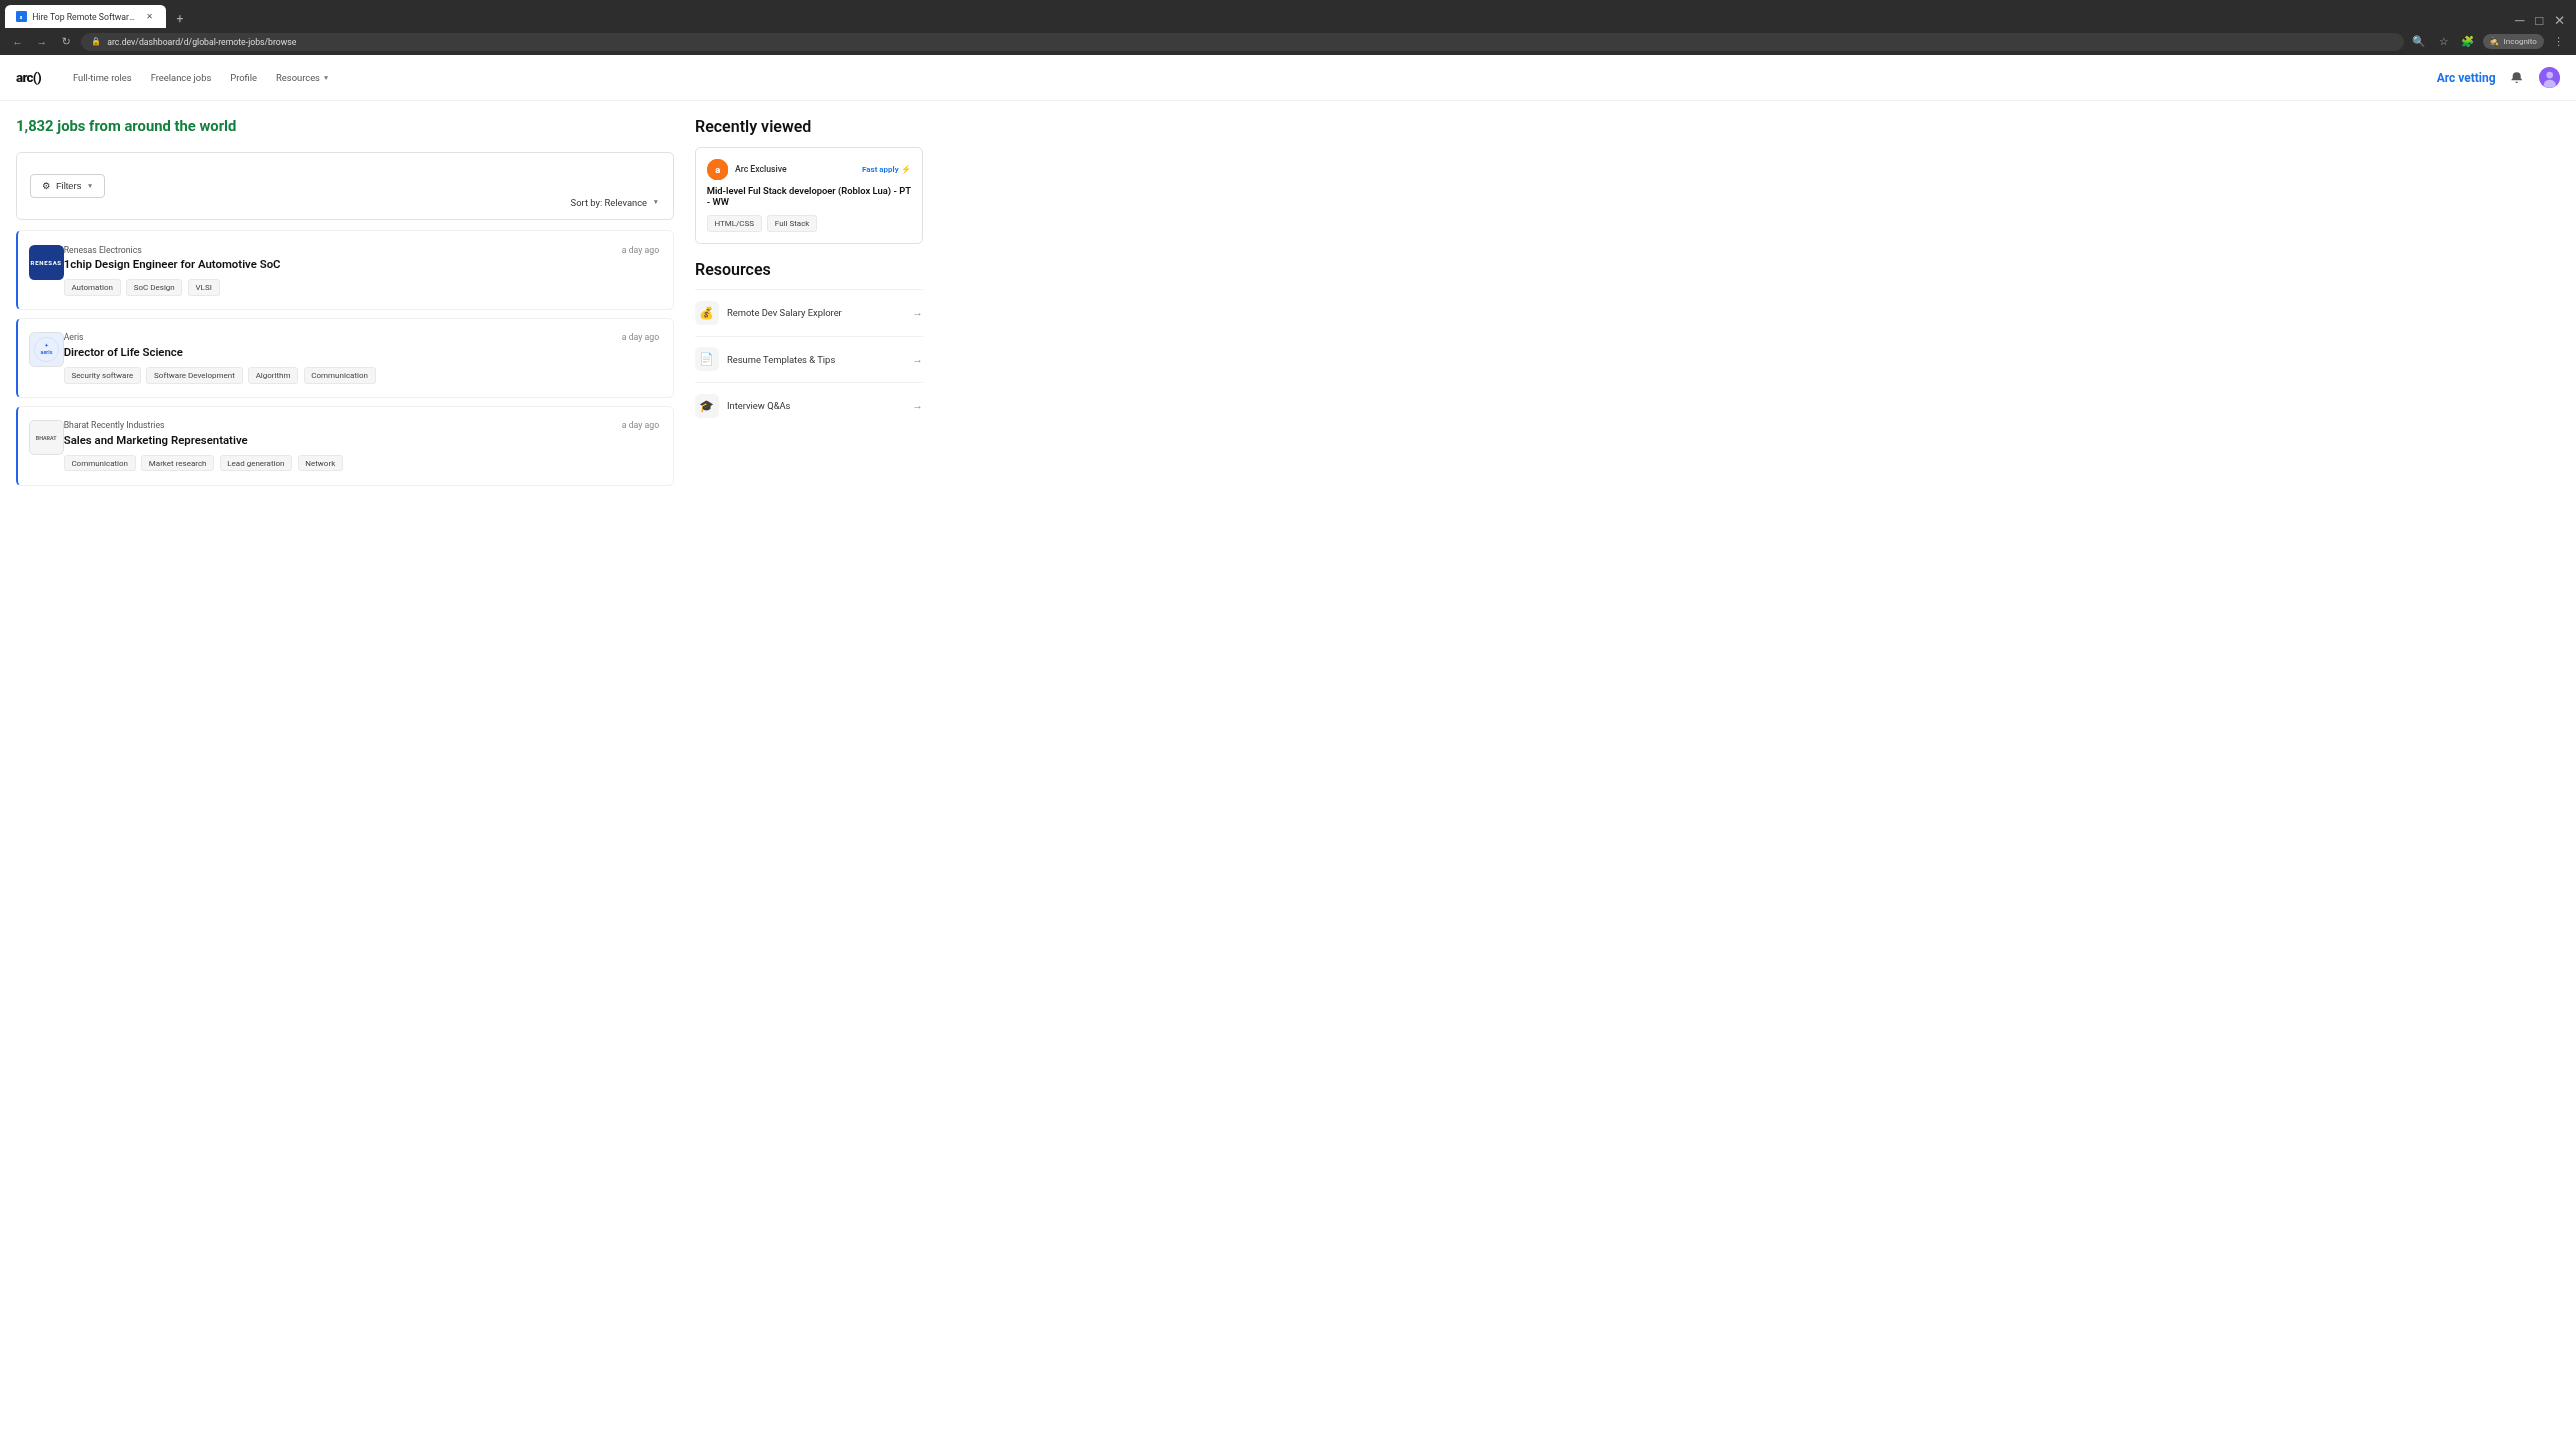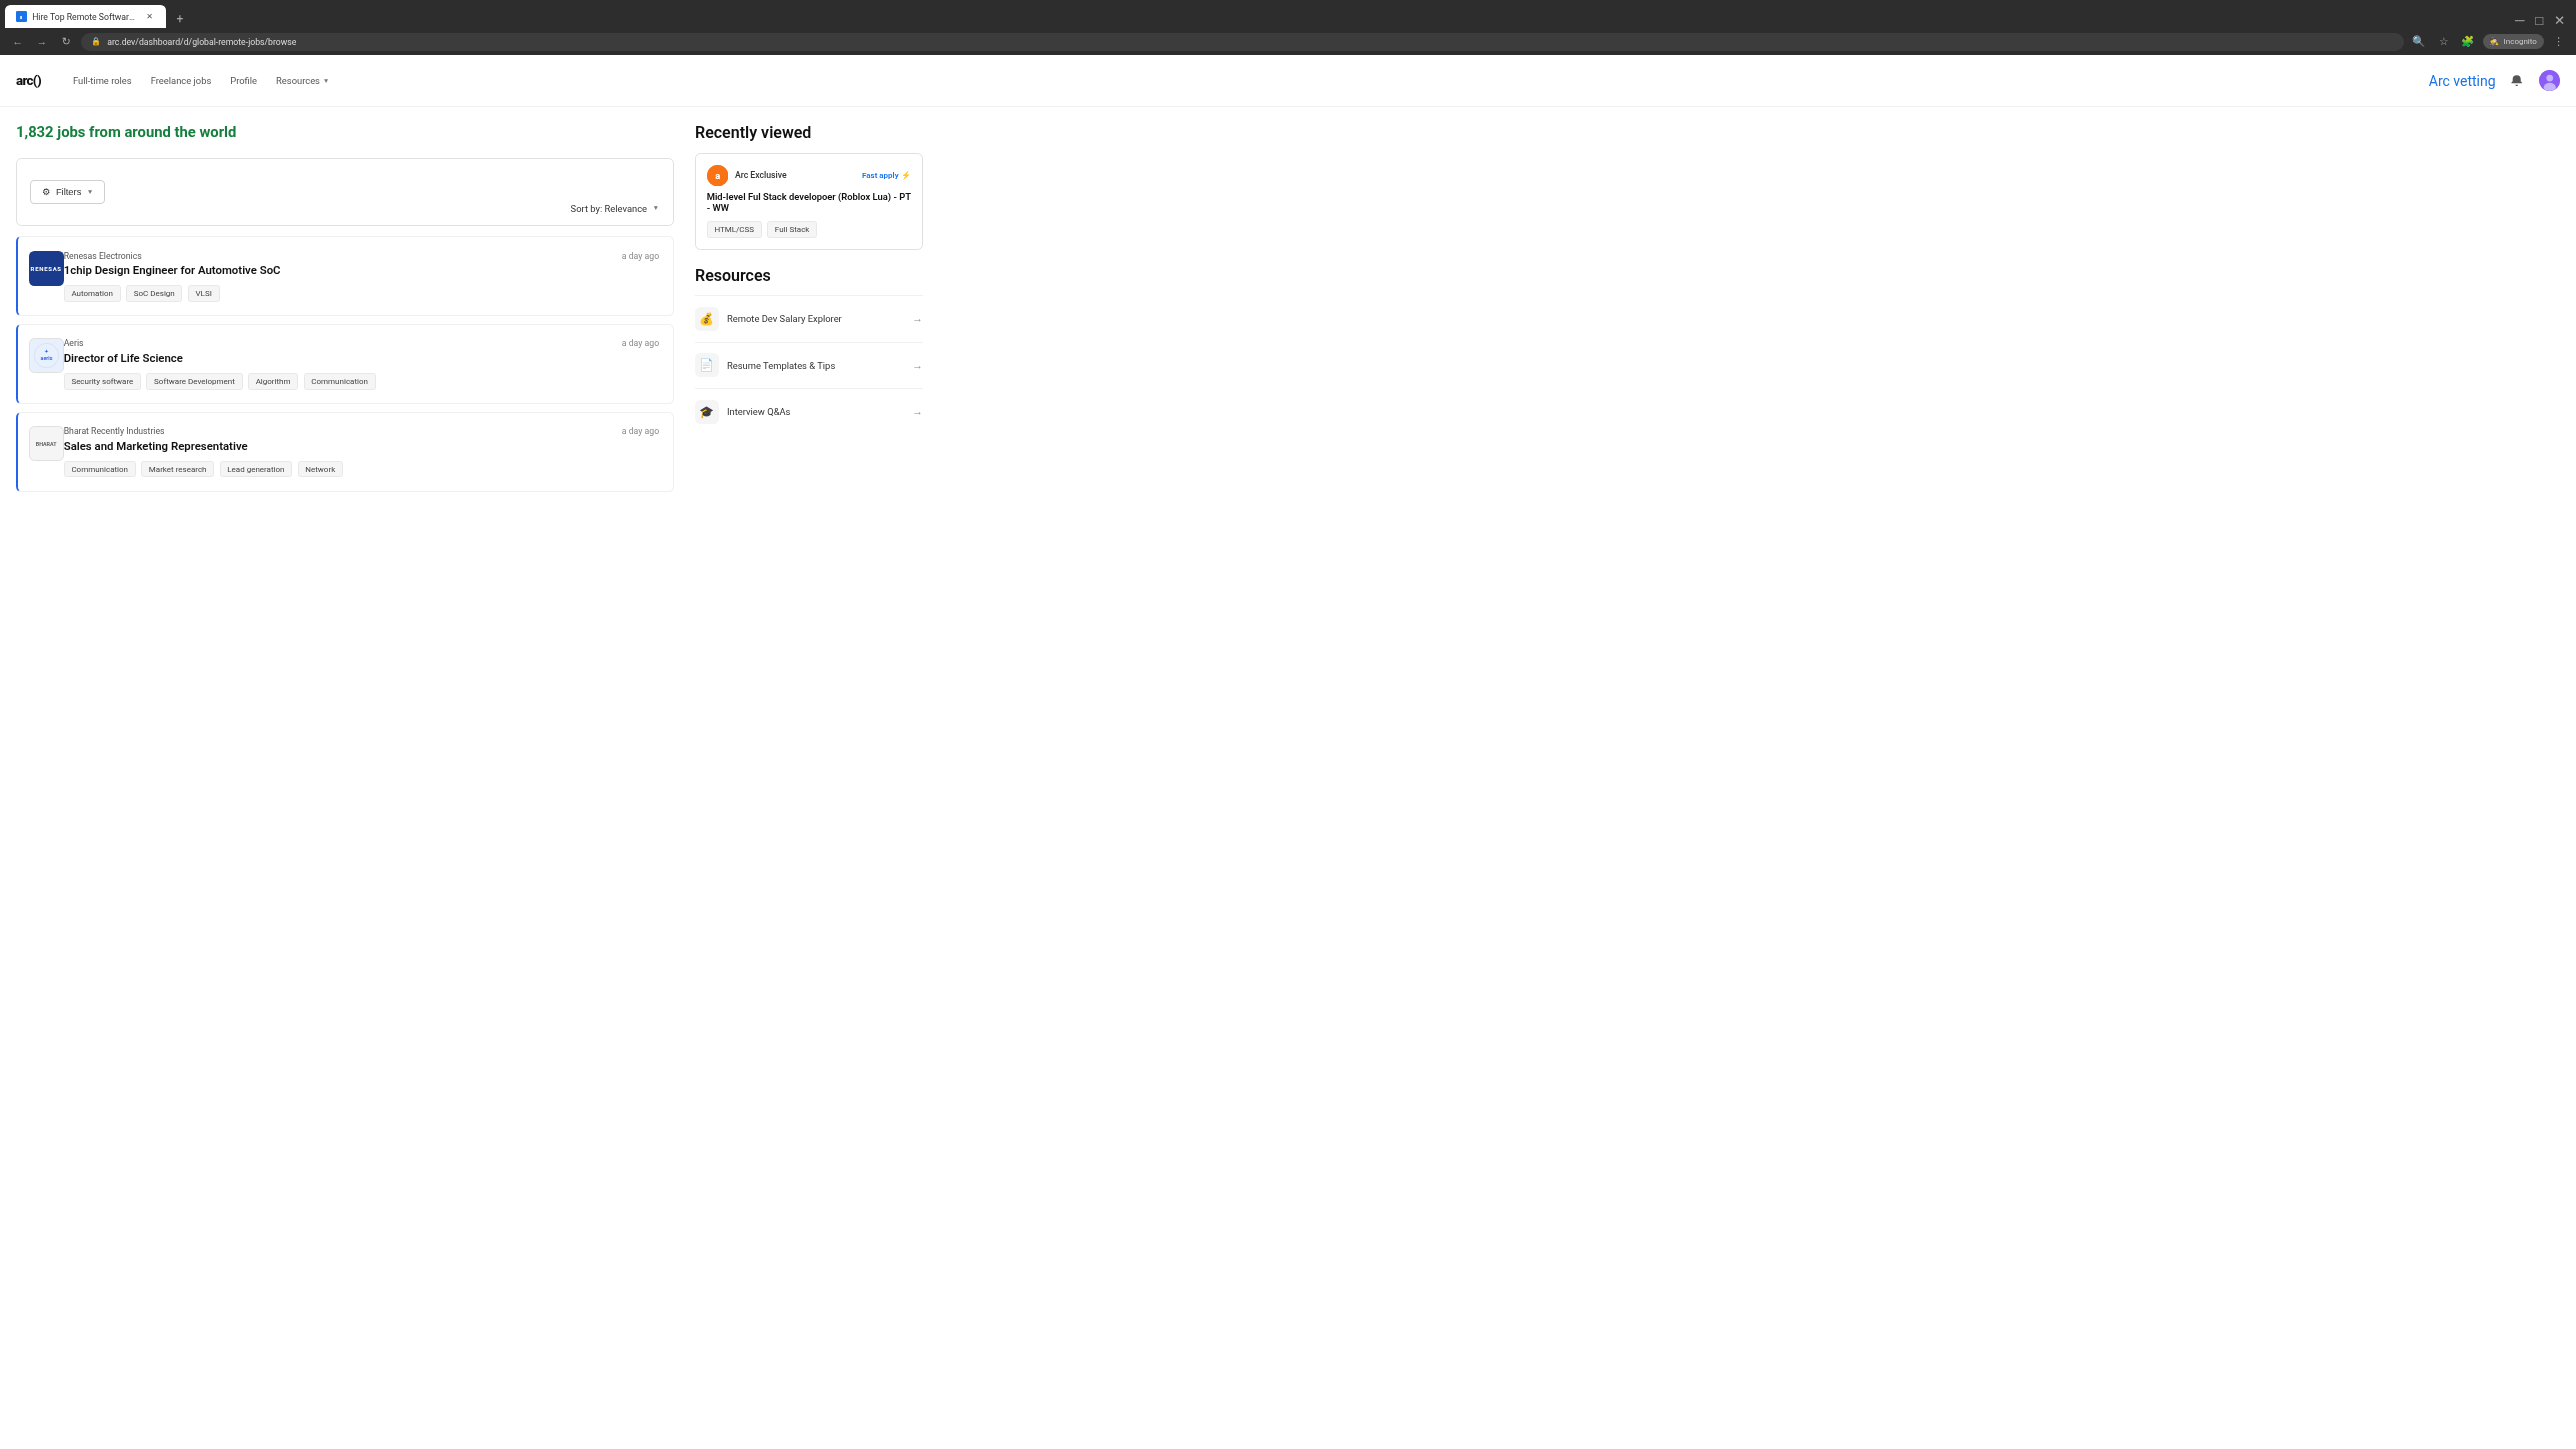--- a/index.html
+++ b/index.html
@@ -20,27 +20,27 @@
     .address-lock { color: #aaa; font-size: 8px; }
     .address-text { color: #ddd; font-size: 8.7px; }
     .toolbar-icons { display: flex; gap: 5.4px; align-items: center; }
     .toolbar-icon { width: 19px; height: 19px; border-radius: 50%; display: flex; align-items: center; justify-content: center; color: #aaa; cursor: pointer; font-size: 10.7px; }
     .incognito-badge { background: #555; border-radius: 8px; padding: 2.7px 6.7px; color: #ccc; font-size: 8px; display: flex; align-items: center; gap: 4px; cursor: pointer; }
 
     
     .page { background: #fff; min-height: calc(100vh - 54px); }
 
     
-    .site-nav { display: flex; align-items: center; padding: 0 16px; height: 52px; border-bottom: 0.7px solid #f0f0f0; }
+    .site-nav { display: flex; align-items: center; padding: 0 16px; height: 46px; border-bottom: 0.7px solid #f0f0f0; }
     .logo { font-size: 14.8px; font-weight: 700; color: #111; margin-right: 32px; letter-spacing: -0.7px; }
     .nav-links { display: flex; align-items: center; gap: 19px; flex: 1; }
     .nav-link { color: #555; font-size: 9.4px; cursor: pointer; text-decoration: none; }
     .nav-link-resources { display: flex; align-items: center; gap: 2.7px; }
     .nav-right { display: flex; align-items: center; gap: 10.7px; }
-    .arc-vetting-link { color: #1a73e8; font-size: 14px; font-weight: 400; cursor: pointer; }
+    .arc-vetting-link { color: #1a73e8; font-size: 12px; font-weight: 700; cursor: pointer; }
     .notif-btn { width: 21.5px; height: 21.5px; border-radius: 50%; display: flex; align-items: center; justify-content: center; cursor: pointer; color: #555; }
     .avatar { width: 21.5px; height: 21.5px; border-radius: 50%; background: #8b5cf6; display: flex; align-items: center; justify-content: center; overflow: hidden; cursor: pointer; }
 
     
     .page-tabs { display: flex; gap: 0; padding: 0 16px; border-bottom: 0.7px solid #e0e0e0; }
     .page-tab { padding: 9.4px 0; margin-right: 21.5px; font-size: 9.4px; color: #555; cursor: pointer; border-bottom: 1.3px solid transparent; }
     .page-tab.active { color: #111; font-weight: 600; border-bottom-color: #111; }
 
     
     .main-layout { display: flex; gap: 21.5px; padding: 16px 16px 0; max-width: 939px; }

